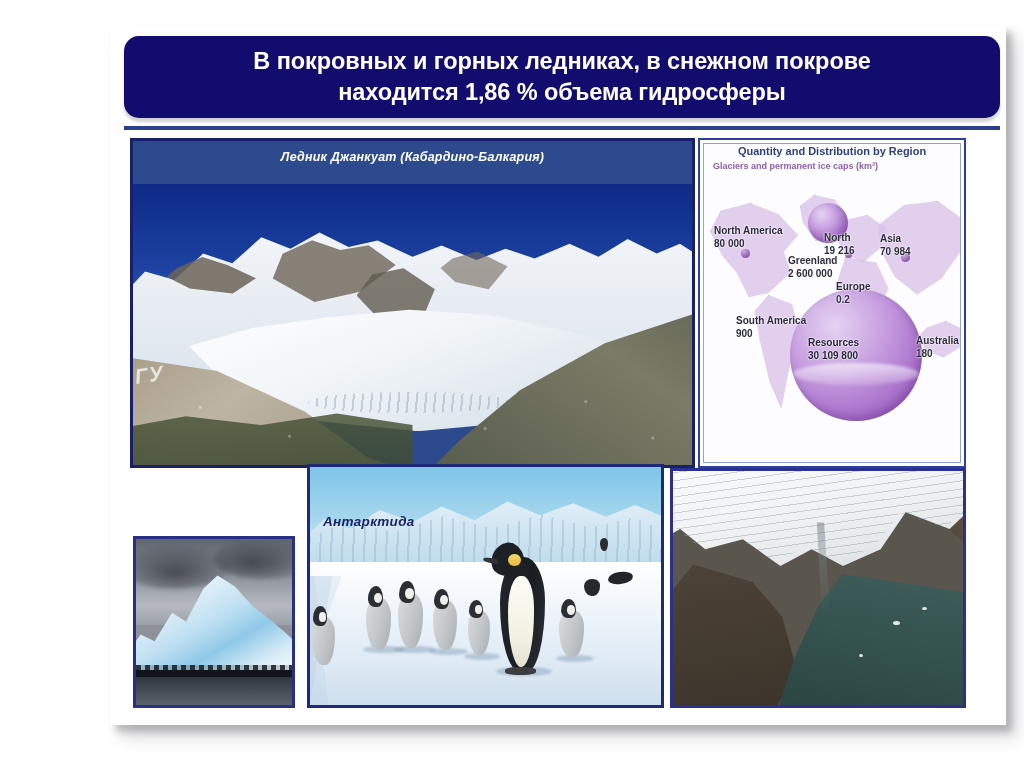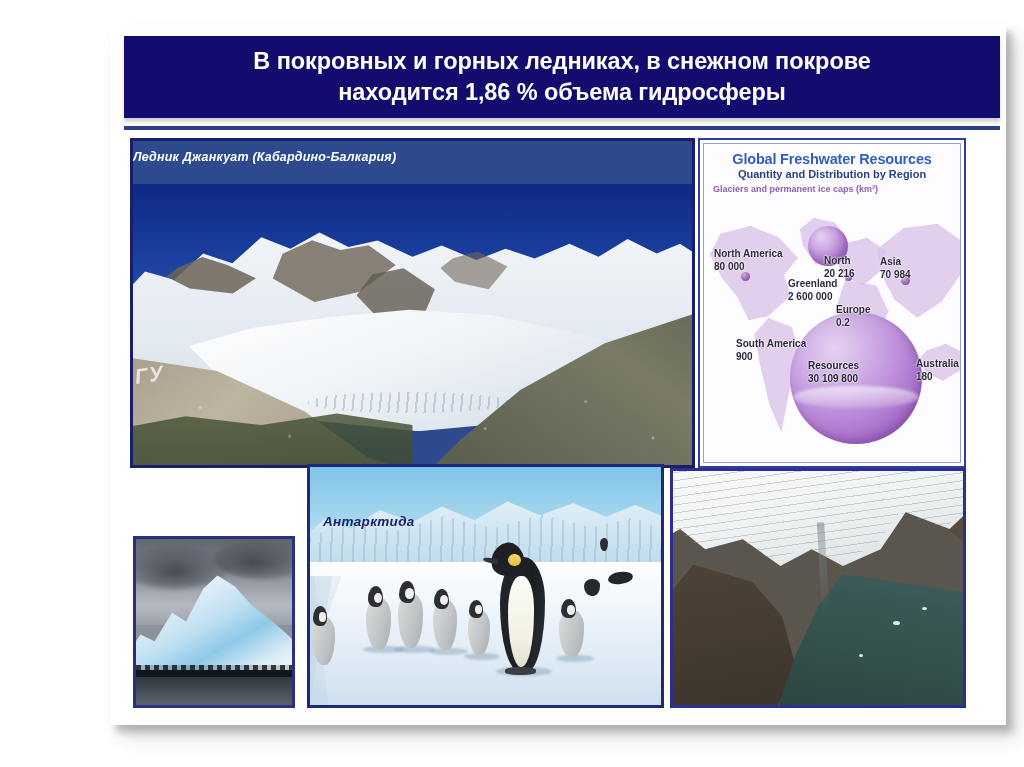--- a/index.html
+++ b/index.html
@@ -37,20 +37,21 @@
     position: absolute;
     left: 124px;
     top: 36px;
     width: 876px;
     height: 82px;
     background: #120c6e;
     display: flex;
     align-items: center;
     justify-content: center;
     box-shadow: 0 4px 3px rgba(130,130,140,0.35);
+    border-radius: 15px;
   }
   .title-text {
     color: #ffffff;
     font-size: 23.5px;
     font-weight: bold;
     line-height: 1.32;
     text-align: center;
     letter-spacing: -0.1px;
     padding: 0 24px;
     white-space: pre-line;
@@ -92,20 +93,21 @@
   .main-matte {
     position: absolute;
     left: 0; top: 0; right: 0;
     height: 43px;
     background: #2e4a8e;
   }
   .main-caption {
     position: absolute;
     left: 0; right: 0;
     top: 9px;
+    text-align: center;
     color: #ffffff;
     font-size: 12.5px;
     font-style: italic;
     font-weight: bold;
     letter-spacing: 0.2px;
   }
   .main-photo-body {
     position: absolute;
     left: 0; top: 43px; right: 0; bottom: 0;
     overflow: hidden;
@@ -589,21 +591,20 @@
         <div class="mg-veg"></div>
         <div class="mg-speckle"></div>
         <div class="mg-watermark">ГУ</div>
       </div>
       <div class="main-matte"></div>
       <div class="main-caption">Ледник Джанкуат (Кабардино-Балкария)</div>
     </div>
 
     <div class="photo photo-info">
       <div class="info-inner">
-        <div class="info-title">Global Freshwater Resources</div>
         <div class="info-subtitle">Quantity and Distribution by Region</div>
         <div class="info-note">Glaciers and permanent ice caps (km³)</div>
 
         <div class="info-map">
           <div class="land land-na"></div>
           <div class="land land-sa"></div>
           <div class="land land-grl"></div>
           <div class="land land-eur"></div>
           <div class="land land-afr"></div>
           <div class="land land-asia"></div>
@@ -622,21 +623,21 @@
           <div class="maplbl lbl-grl">
             <span>Greenland</span>
             <span class="v">2 600 000</span>
           </div>
           <div class="maplbl lbl-sa">
             <span>South America</span>
             <span class="v">900</span>
           </div>
           <div class="maplbl lbl-eur">
             <span>North</span>
-            <span class="v">20 216</span>
+            <span class="v">19 216</span>
           </div>
           <div class="maplbl lbl-asia">
             <span>Asia</span>
             <span class="v">70 984</span>
           </div>
           <div class="maplbl lbl-afr">
             <span>Europe</span>
             <span class="v">0.2</span>
           </div>
           <div class="maplbl lbl-aus">

